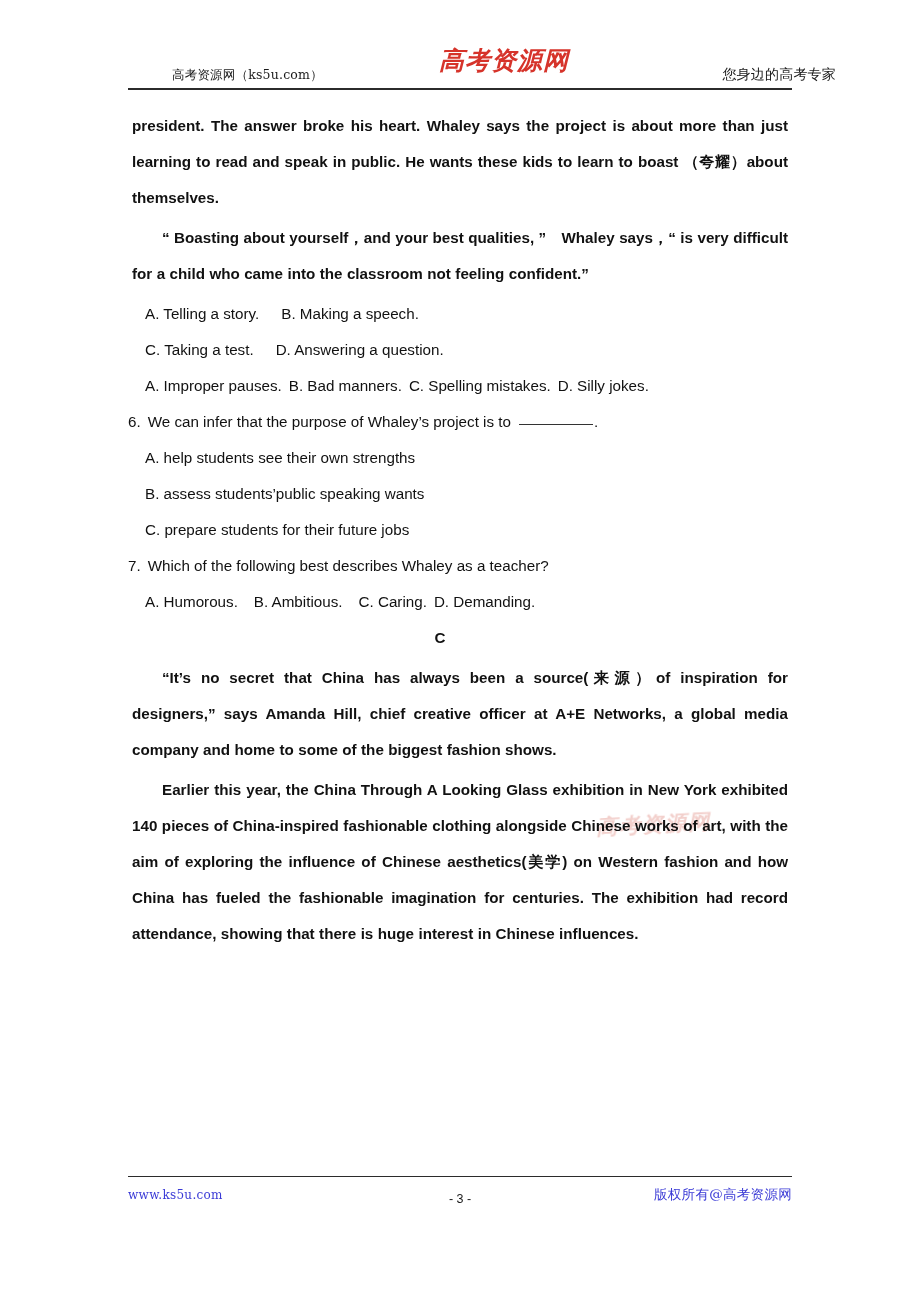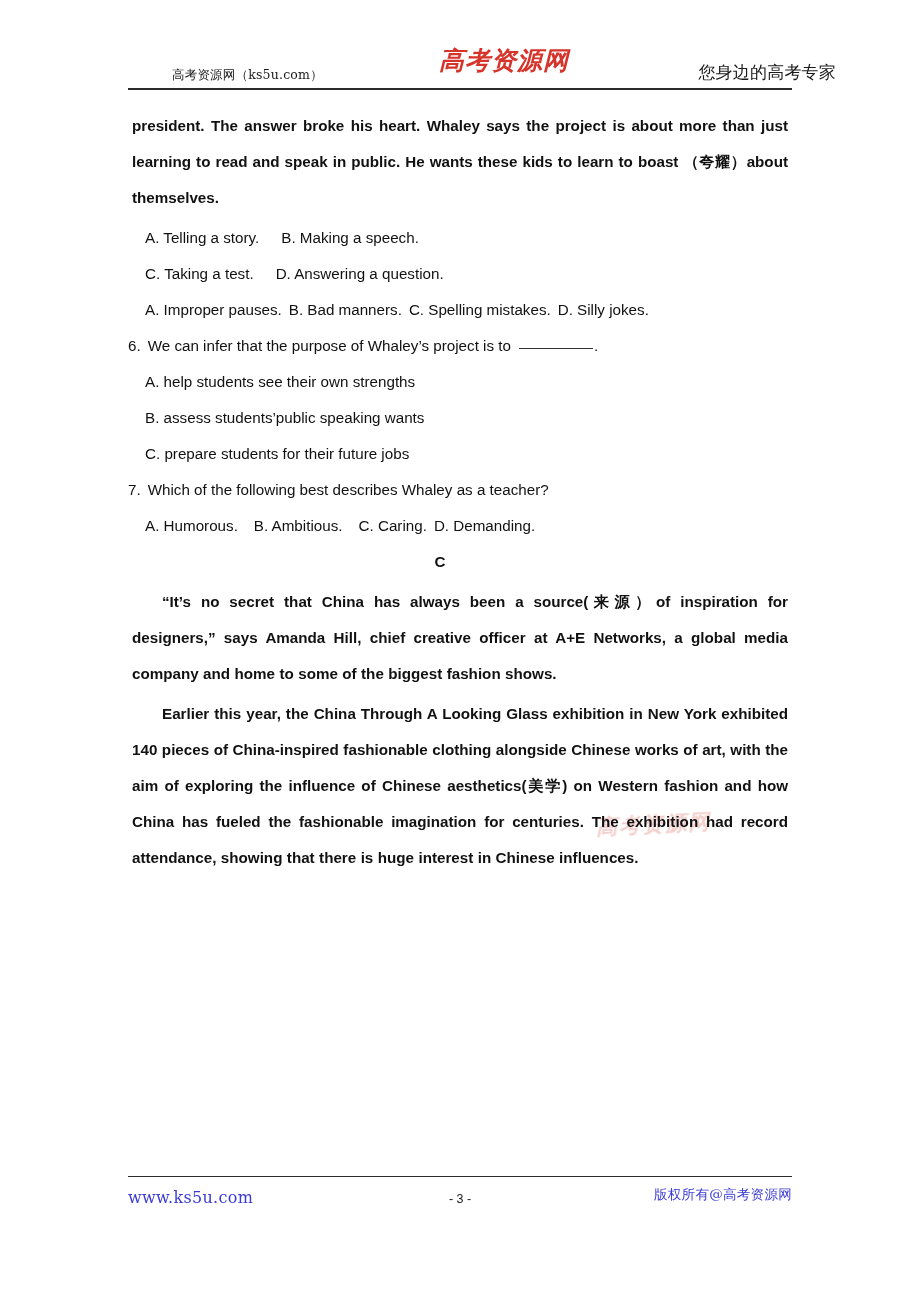--- a/index.html
+++ b/index.html
@@ -53,21 +53,21 @@
     font-style: italic;
     color: #d6332a;
     white-space: nowrap;
     letter-spacing: 1px;
   }
   .hdr-right {
     position: absolute;
     right: 0;
     bottom: 4px;
     font-family: "DejaVu Serif", serif;
-    font-size: 17px;
+    font-size: 14px;
     color: #1a1a1a;
     white-space: nowrap;
     letter-spacing: 0.2px;
   }
   .hdr-rule {
     position: absolute;
     left: 128px;
     top: 88px;
     width: 664px;
     height: 0;
@@ -170,21 +170,21 @@
     left: 128px;
     top: 1182px;
     width: 664px;
     height: 34px;
   }
   .ft-left {
     position: absolute;
     left: 0;
     top: 6px;
     font-family: "DejaVu Serif", serif;
-    font-size: 16px;
+    font-size: 12px;
     color: #3a3ad6;
     white-space: nowrap;
     letter-spacing: 0.3px;
   }
   .ft-center {
     position: absolute;
     left: 50%;
     transform: translateX(-50%);
     top: 10px;
     font-family: "Liberation Sans", sans-serif;
@@ -217,20 +217,21 @@
   <div class="hdr-rule"></div>
 
   <div class="watermark">
     <div class="watermark-text">高考资源网</div>
   </div>
 
   <div class="content">
 
     <p class="para">president. The answer broke his heart. Whaley says the project is about more than just learning to read and speak in public. He wants these kids to learn to boast （夸耀）about themselves.</p>
 
+    <p class="para"><span class="ind"></span><span>“ Boasting about yourself，and your best qualities, ”　Whaley says，“ is very difficult for a child who came into the classroom not feeling confident.”</span></p>
 
     <p class="opt"><span>A. Telling a story.</span><span class="gap-md"></span><span>B. Making a speech.</span></p>
     <p class="opt"><span>C. Taking a test.</span><span class="gap-md"></span><span>D. Answering a question.</span></p>
 
     <p class="opt"><span>A. Improper pauses.</span><span class="gap-xs"></span><span>B. Bad manners.</span><span class="gap-xs"></span><span>C. Spelling mistakes.</span><span class="gap-xs"></span><span>D. Silly jokes.</span></p>
 
     <p class="qline"><span>6.</span><span class="gap-xs"></span><span>We can infer that the purpose of Whaley’s project is to</span><span class="gap-xs"></span><span class="blank"></span><span>.</span></p>
     <p class="opt">A. help students see their own strengths</p>
     <p class="opt">B. assess students’public speaking wants</p>
     <p class="opt">C. prepare students for their future jobs</p>

